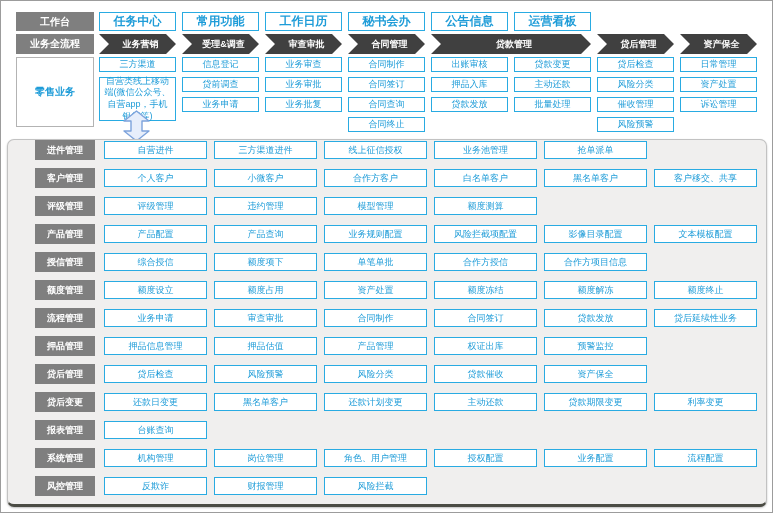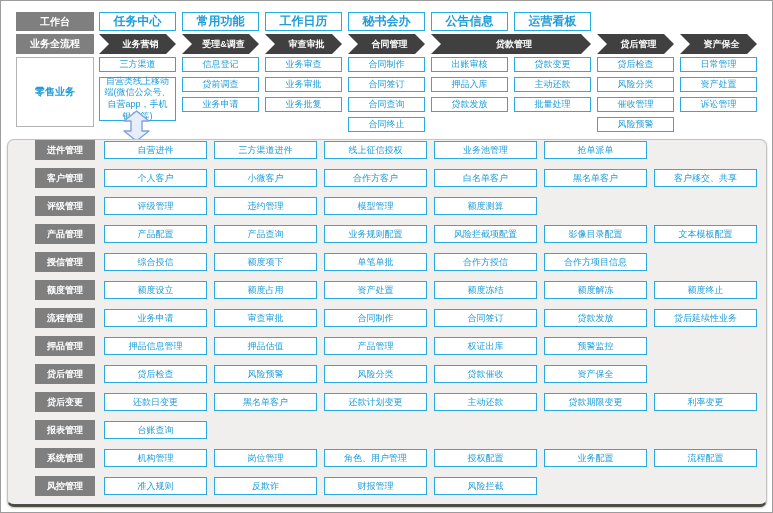--- a/index.html
+++ b/index.html
@@ -223,19 +223,18 @@
         <div class="m-label">系统管理</div>
         <div class="m-btn">机构管理</div>
         <div class="m-btn">岗位管理</div>
         <div class="m-btn">角色、用户管理</div>
         <div class="m-btn">授权配置</div>
         <div class="m-btn">业务配置</div>
         <div class="m-btn">流程配置</div>
       </div>
       <div class="m-row">
         <div class="m-label">风控管理</div>
-        <div class="m-btn">准入规则</div>
         <div class="m-btn">反欺诈</div>
         <div class="m-btn">财报管理</div>
         <div class="m-btn">风险拦截</div>
       </div>
     </div>
 </div>
 
 </body></html>

